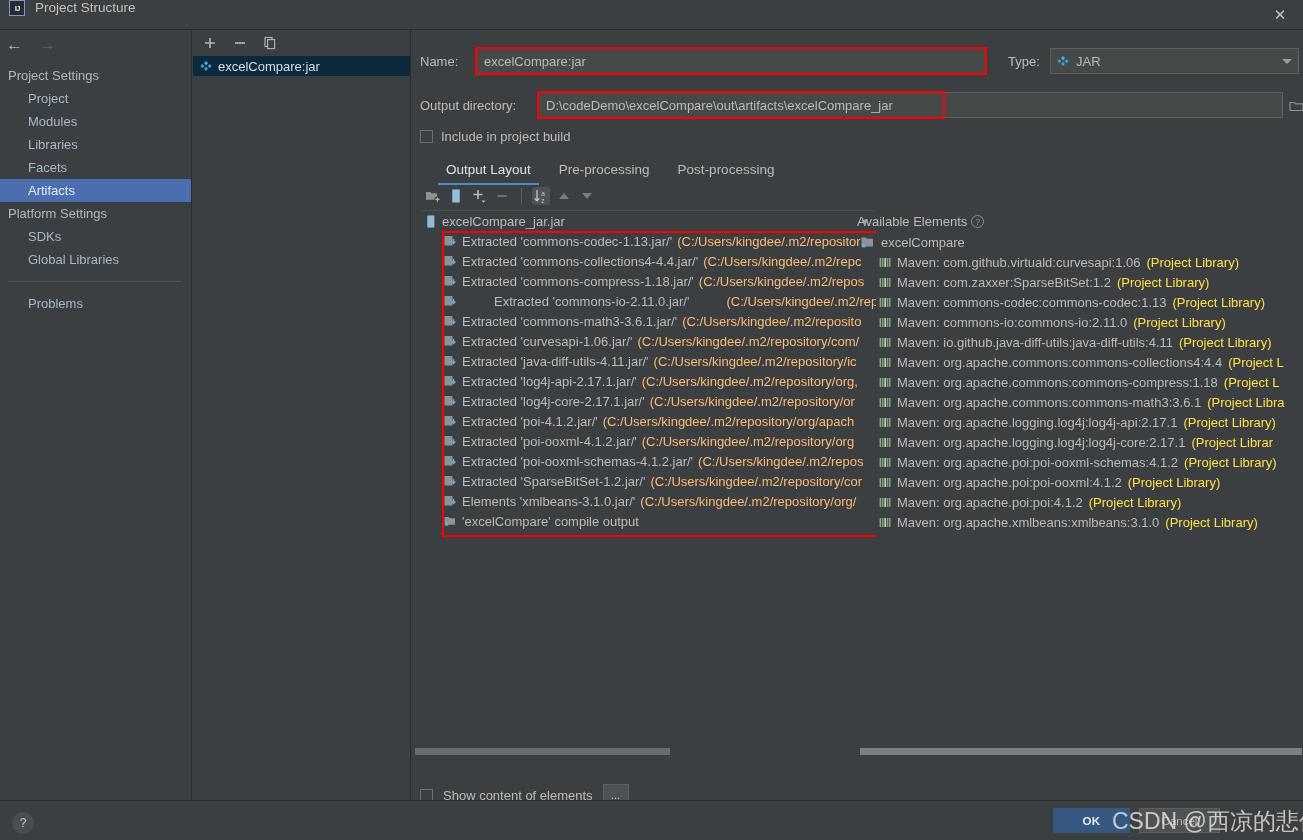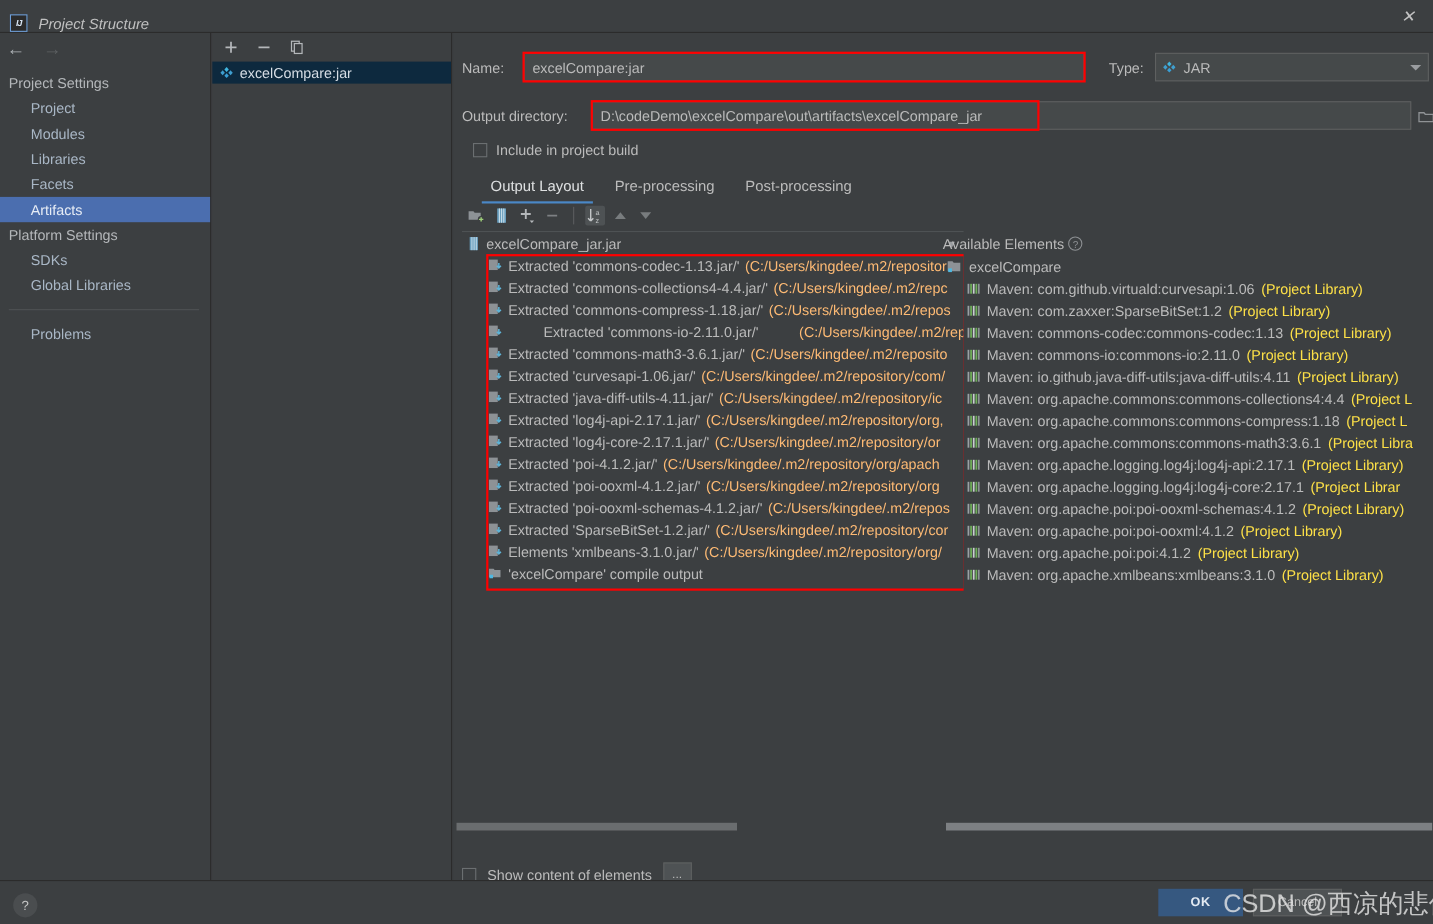--- a/index.html
+++ b/index.html
@@ -10,21 +10,21 @@
     font-size: 13px;
     color: #bbbbbb;
     overflow: hidden;
   }
   #app { position: relative; width: 1303px; height: 840px; }
 
   
   .titlebar {
     position: absolute; left: 0; top: 0; width: 1303px; height: 30px;
     background: #3c3f41; border-bottom: 1px solid #2b2b2b;
-    display: flex; align-items: flex-end; font-style: italic;
+    display: flex; align-items: flex-start;
   }
   .ij-logo {
     width: 16px; height: 16px; margin-left: 9px; margin-right: 10px;
     background: #2b2b2b; border: 1px solid #6f9fd8;
     display: flex; align-items: center; justify-content: center;
     font-size: 8px; font-weight: bold; color: #d7e4f2;
     font-family: "Liberation Sans", sans-serif; letter-spacing: -1px;
   }
   .title-text { font-size: 13.5px; color: #c0c0c0; }
   .title-close {
@@ -297,21 +297,21 @@
         <span>D:\codeDemo\excelCompare\out\artifacts\excelCompare_jar</span>
         <span style="position:absolute;left:-2px;top:-2px;width:408px;height:28px;border:2px solid #ff0000;"></span>
       </div>
       <div style="width:26px;display:flex;align-items:center;justify-content:center;">
         <svg width="15" height="13" viewBox="0 0 15 13">
           <path d="M1 3.5h4.5l1.2 1.4H14v6.6H1z" fill="none" stroke="#8f9295" stroke-width="1.2"></path>
         </svg>
       </div>
     </div>
 
-    <div class="formrow" style="left:18px;top:99px;gap:8px;">
+    <div class="formrow" style="left:8px;top:99px;gap:8px;">
       <span class="cb"></span>
       <span class="lbl">Include in project build</span>
     </div>
 
     <div class="tabs">
       <div class="tab active">Output Layout</div>
       <div class="tab">Pre-processing</div>
       <div class="tab">Post-processing</div>
     </div>
 

